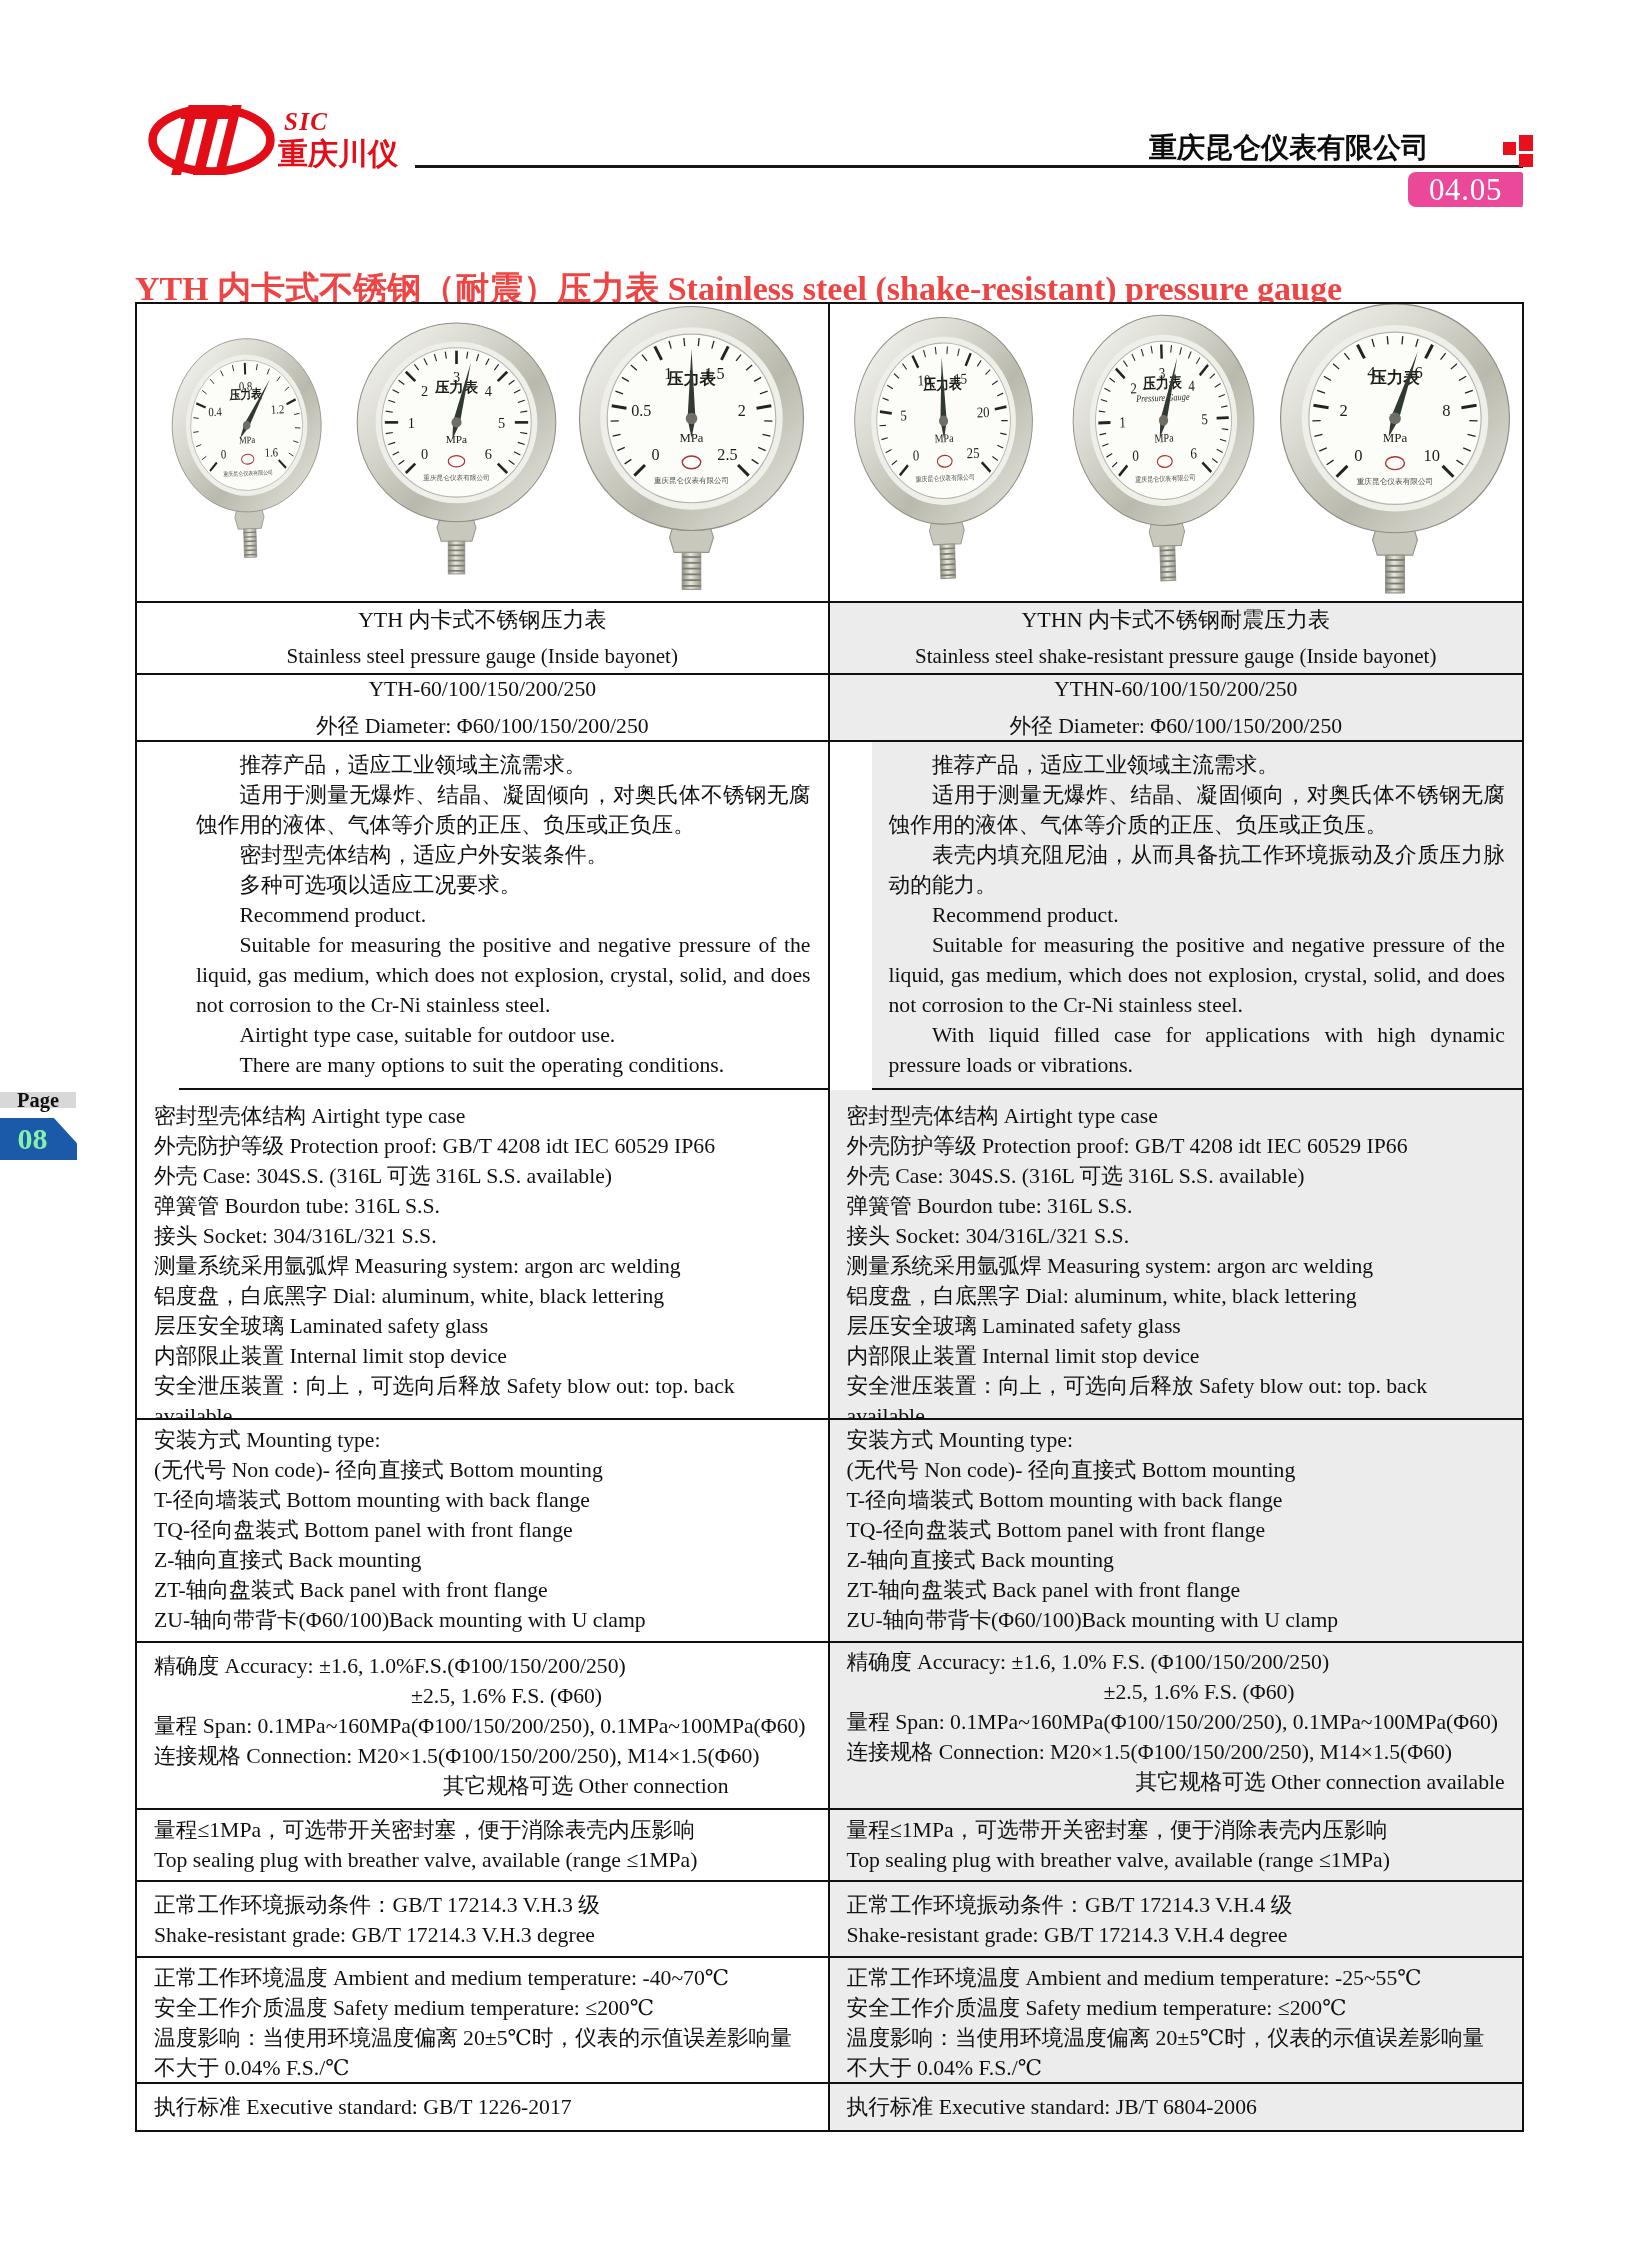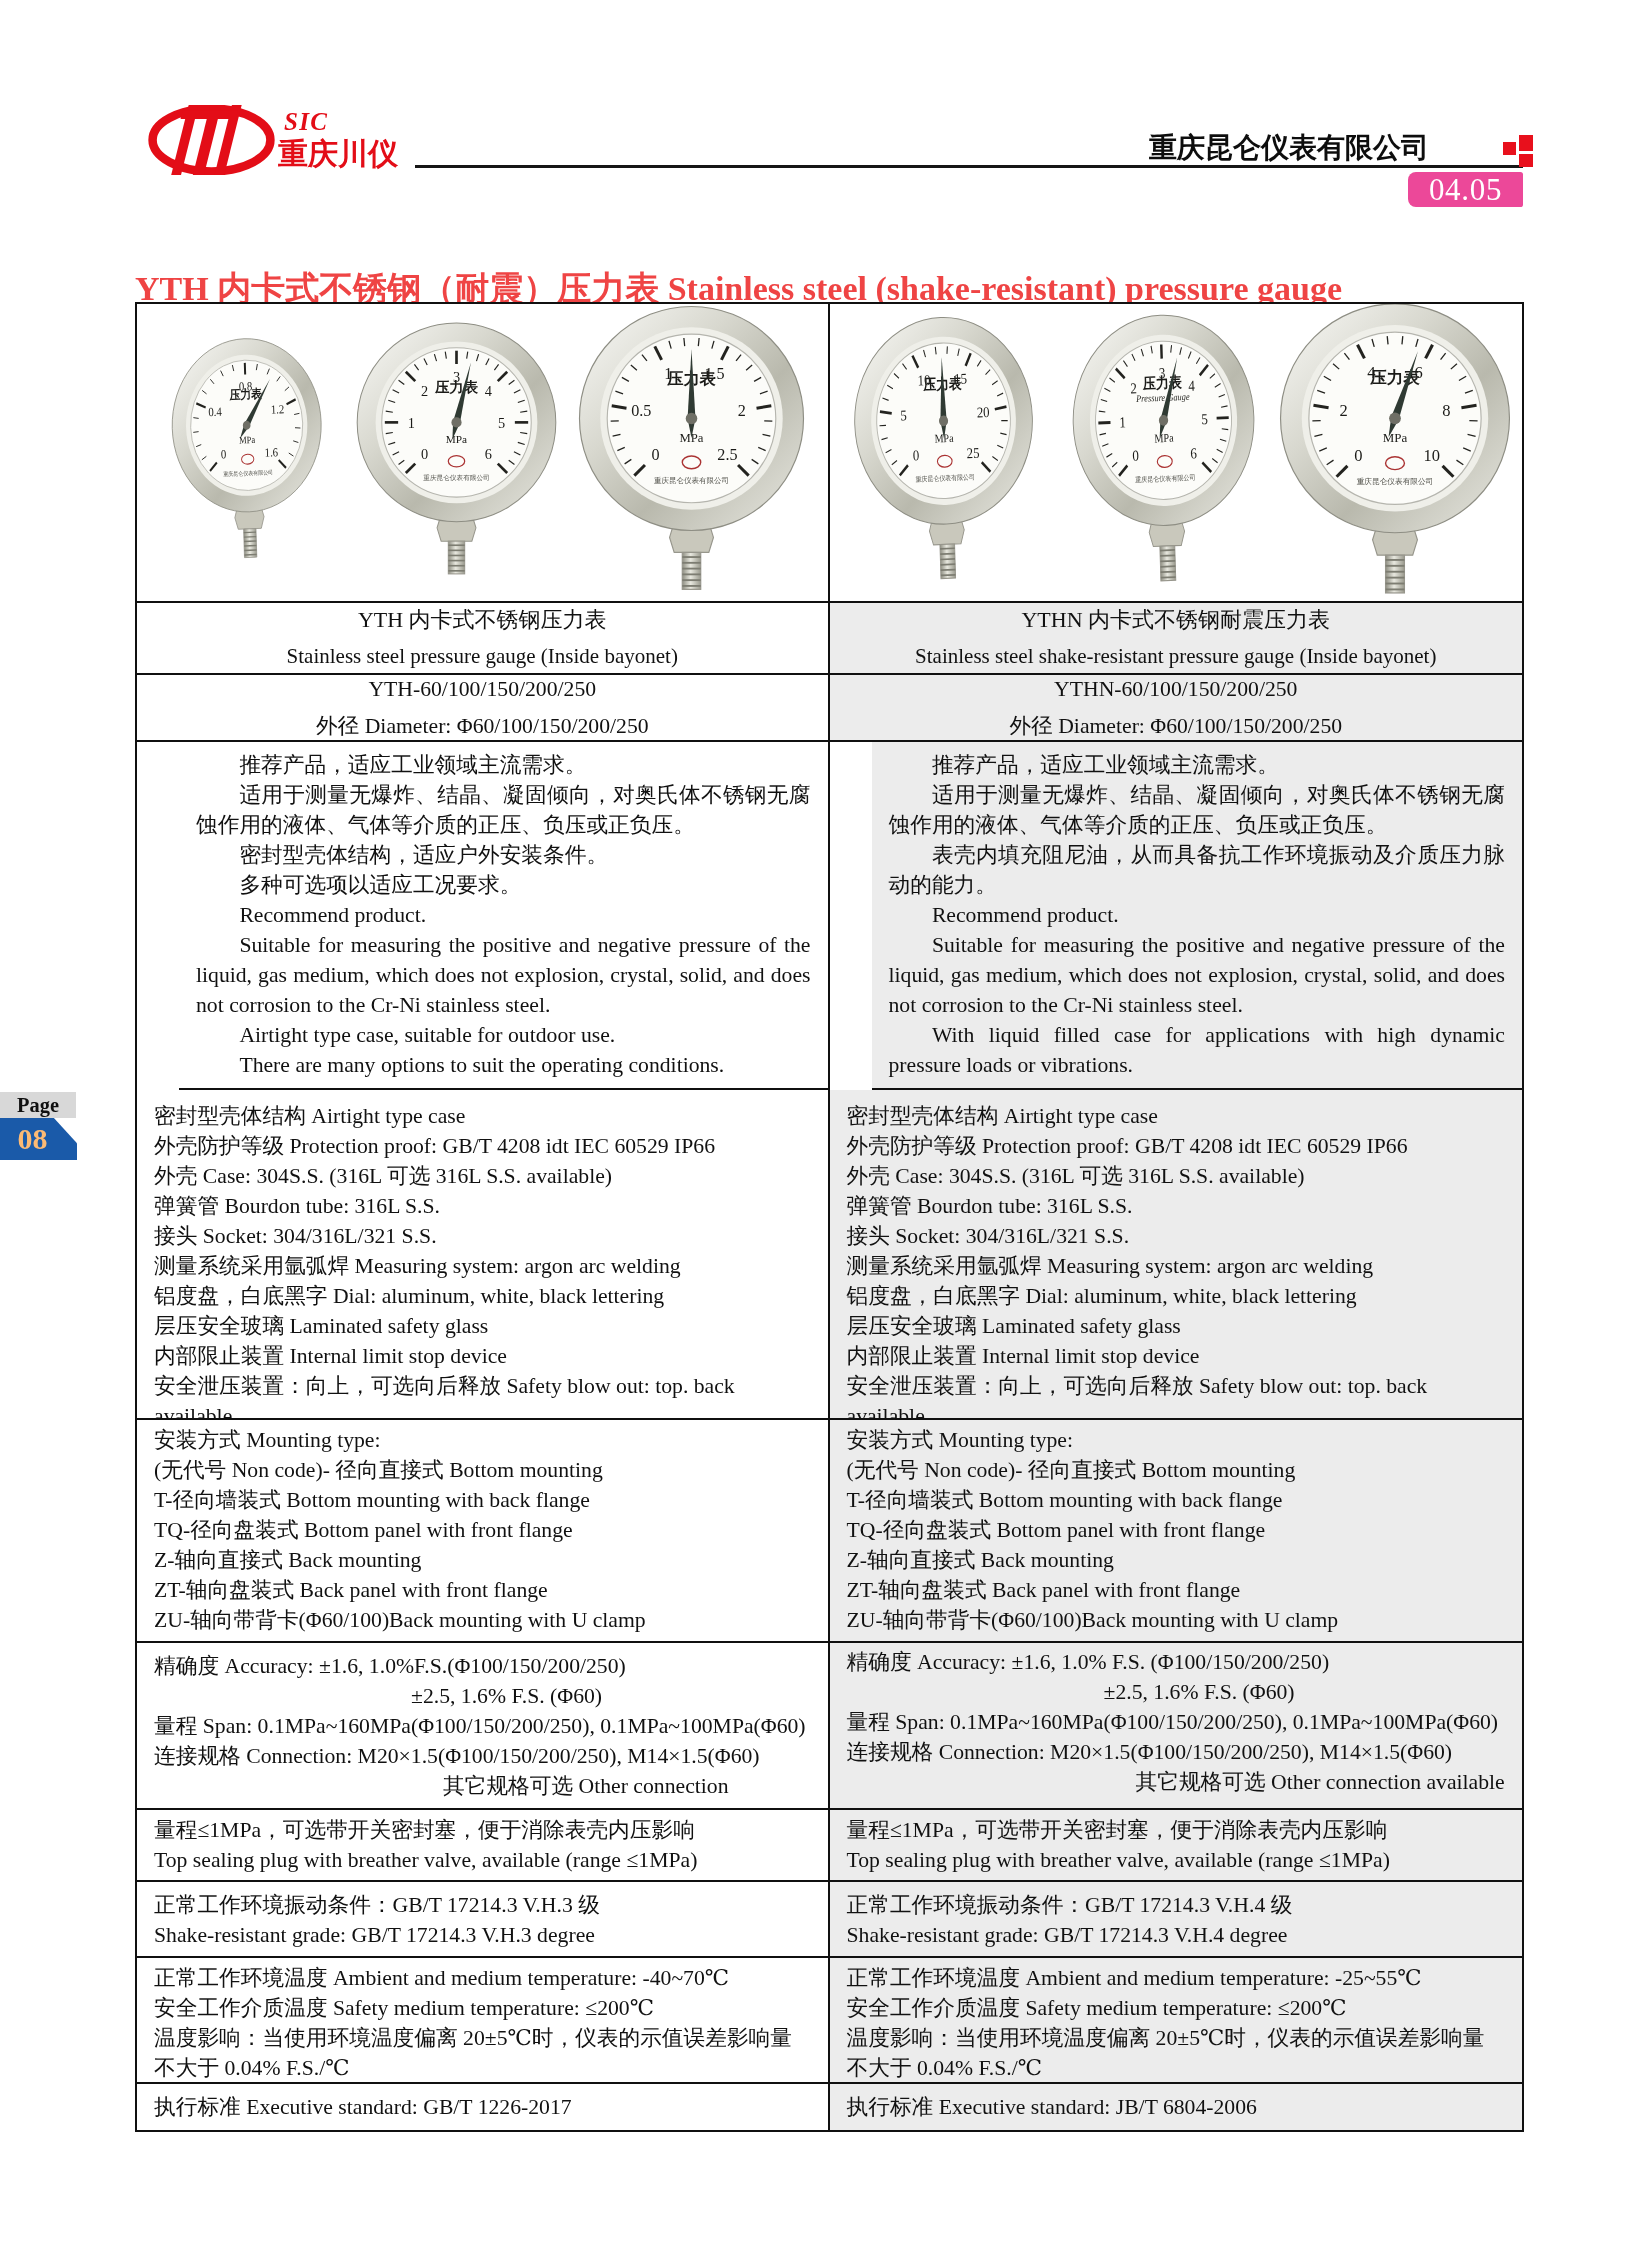--- a/index.html
+++ b/index.html
@@ -11,22 +11,22 @@
   .hdr-logocn{position:absolute;left:278px;top:134px;font-size:30px;font-weight:bold;color:#e30d17;font-family:"Liberation Sans","DejaVu Sans",sans-serif;}
   .hdr-line{position:absolute;left:415px;top:165px;width:1108px;height:2.6px;background:#161616;}
   .hdr-company{position:absolute;right:221px;top:129px;font-size:28px;font-weight:bold;color:#0d0d0d;font-family:"Liberation Sans","DejaVu Sans",sans-serif;}
   .sq{position:absolute;background:#e8101c;}
   .sq1{left:1503px;top:142px;width:13px;height:13px;}
   .sq2{left:1519px;top:135px;width:14.4px;height:16.4px;}
   .sq3{left:1519px;top:154px;width:14.4px;height:13px;}
   .hdr-badge{position:absolute;left:1408px;top:172px;width:115px;height:35px;background:#ec4899;border-radius:7.9px 2.6px 2.6px 7.9px;color:#fff;font-size:31px;display:flex;align-items:center;justify-content:center;letter-spacing:0.7px;}
 
   
-  .tab-page{position:absolute;left:0;top:1092px;width:76px;height:26px;background:#d8d8d8;color:#101010;font-size:20.4px;display:flex;align-items:center;justify-content:center;font-weight:bold;}
-  .tab-num{position:absolute;left:0;top:1118px;width:77px;height:42px;background:#1a5aa9;color:#fdba74;font-size:30px;font-weight:bold;display:flex;align-items:center;justify-content:center;padding-right:11.8px;box-sizing:border-box;clip-path:polygon(0 0,70% 0,100% 60%,100% 100%,0 100%);}
+  .tab-page{position:absolute;left:0;top:1092px;width:76px;height:16px;background:#d8d8d8;color:#101010;font-size:20.4px;display:flex;align-items:center;justify-content:center;font-weight:bold;}
+  .tab-num{position:absolute;left:0;top:1118px;width:77px;height:42px;background:#1a5aa9;color:#86efac;font-size:30px;font-weight:bold;display:flex;align-items:center;justify-content:center;padding-right:11.8px;box-sizing:border-box;clip-path:polygon(0 0,70% 0,100% 60%,100% 100%,0 100%);}
 
   
   .page-title{position:absolute;left:135px;top:243px;width:1418px;font-size:34px;font-weight:bold;color:#ef4444;white-space:nowrap;}
 
   
   .spec-table{position:absolute;left:135px;top:302px;width:1389px;display:grid;grid-template-columns:1fr 1fr;grid-template-rows:299px 72px 67px 348px 330px 223px 167px 72px 76px 126px 46px;border:2.6px solid #101010;background:#fff;box-sizing:border-box;}
   .cell{border-right:2px solid #101010;border-bottom:2px solid #101010;box-sizing:border-box;overflow:hidden;font-size:21.7px;line-height:30px;}
   .cell.r{border-right:none;background:#ececec;}
   .cell.last{border-bottom:none;}
   .img-cell{display:flex;align-items:center;justify-content:space-evenly;padding:0 3.9px;background:#fff !important;}

